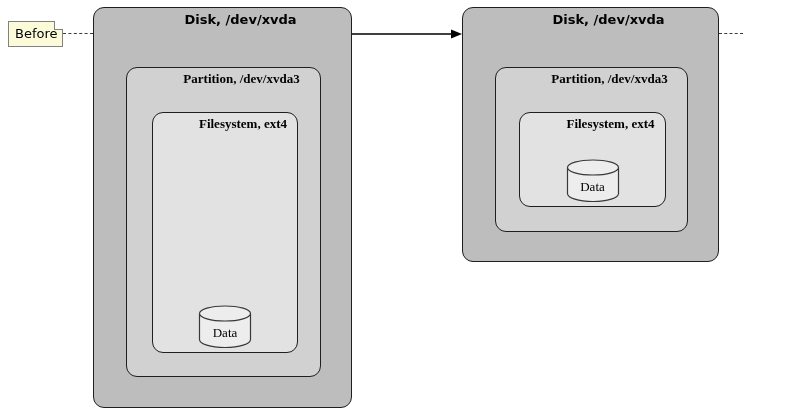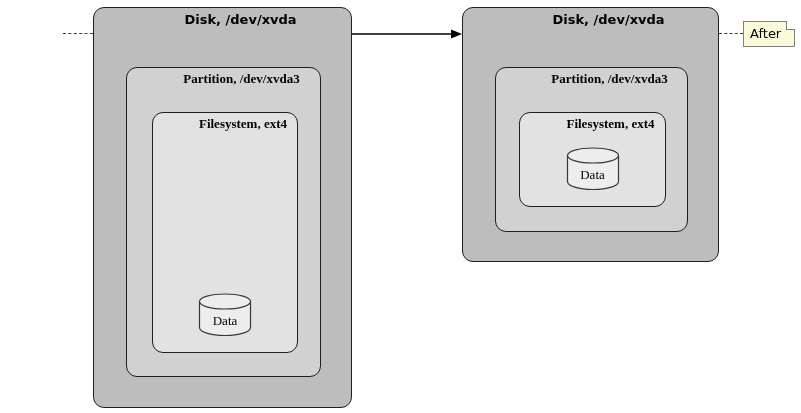--- a/index.html
+++ b/index.html
@@ -50,21 +50,21 @@
   .partition-before { left: 32px;  top: 59px;  width: 195px; height: 310px; }
   .fs-before        { left: 25px;  top: 44px;  width: 146px; height: 241px; }
 
   
   .disk-after       { left: 462px; top: 7px;   width: 257px; height: 255px; }
   .partition-after  { left: 32px;  top: 59px;  width: 193px; height: 165px; }
   .fs-after         { left: 23px;  top: 44px;  width: 147px; height: 95px;  }
 
   .cylinder {
     position: absolute;
-    bottom: 15px;
+    bottom: 3px;
     left: 50%;
     transform: translateX(-50%);
     width: 56px;
     height: 45px;
   }
   .cylinder svg { display: block; }
   .cyl-shape { fill: var(--cylinder-fill); stroke: #383838; stroke-width: 1.2; }
   .cyl-label {
     position: absolute;
     left: 0;
@@ -111,20 +111,24 @@
     position: absolute;
     left: 352px;
     top: 26px;
   }
 </style>
 </head>
 <body>
 
 <div class="canvas">
 
+  <div class="note note-before">
+    <span>Before</span>
+    <div class="note-fold"></div>
+  </div>
 
   <div class="dash-connector dash-before"></div>
 
   <div class="box disk disk-before">
     <div class="box-title">Disk, /dev/xvda</div>
     <div class="box partition partition-before">
       <div class="box-title">Partition, /dev/xvda3</div>
       <div class="box filesystem fs-before">
         <div class="box-title">Filesystem, ext4</div>
         <div class="cylinder">
@@ -155,18 +159,14 @@
             <ellipse class="cyl-shape" cx="28" cy="9.5" rx="25.5" ry="7.5"></ellipse>
           </svg>
           <span class="cyl-label">Data</span>
         </div>
       </div>
     </div>
   </div>
 
   <div class="dash-connector dash-after"></div>
 
-  <div class="note note-after">
-    <span>After</span>
-    <div class="note-fold"></div>
-  </div>
 
 </div>
 
 </body></html>

